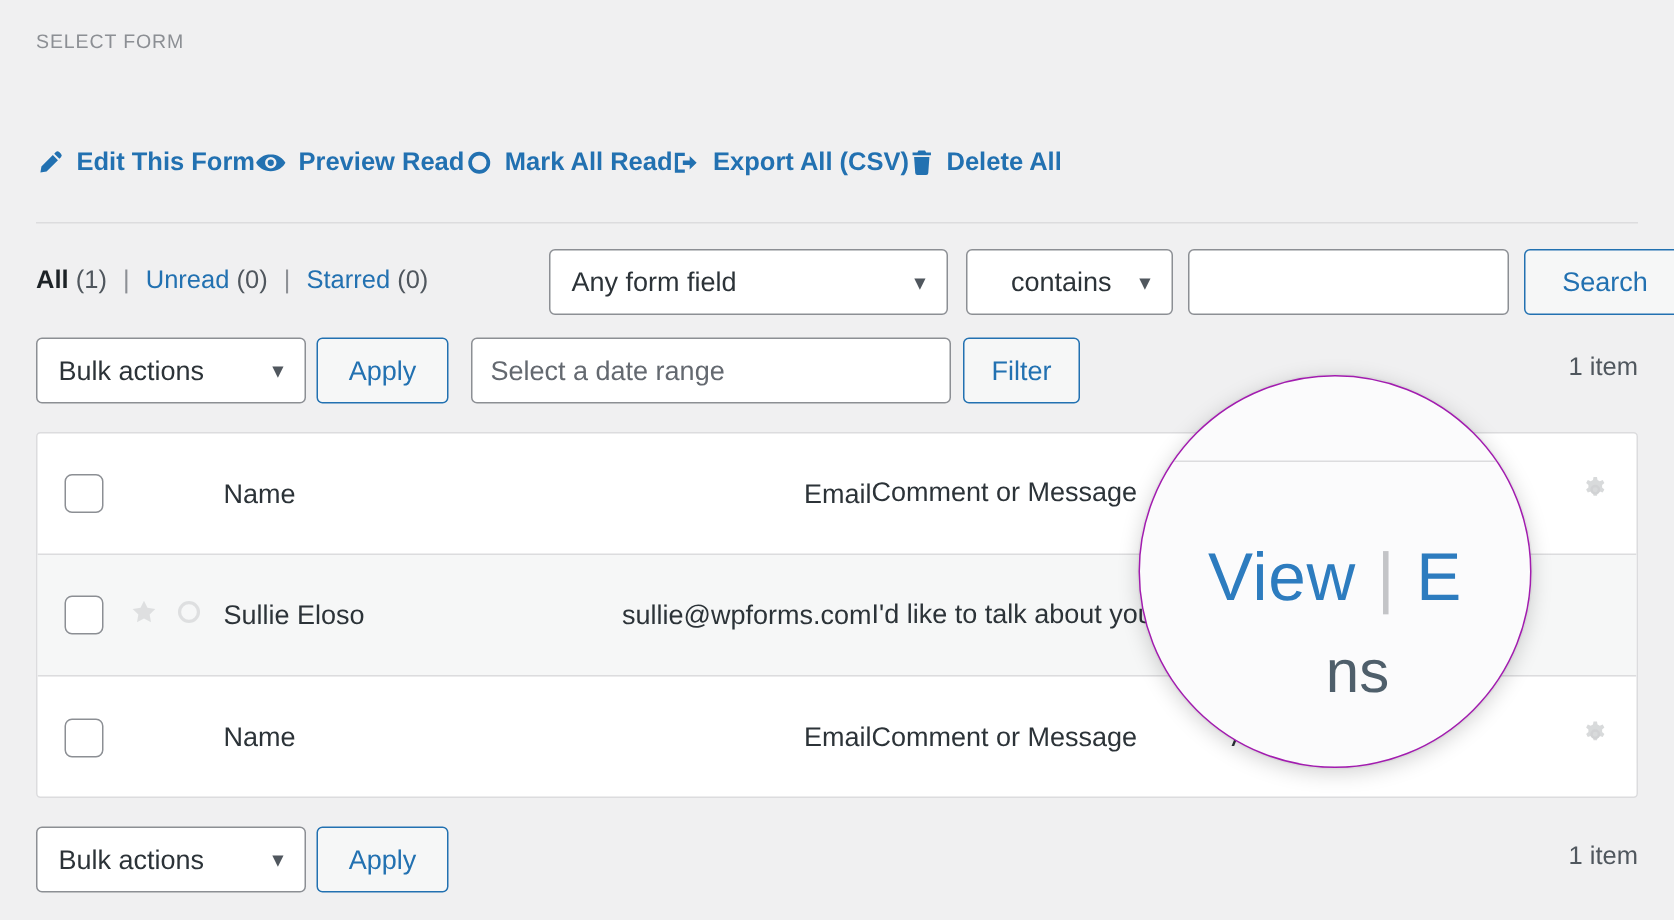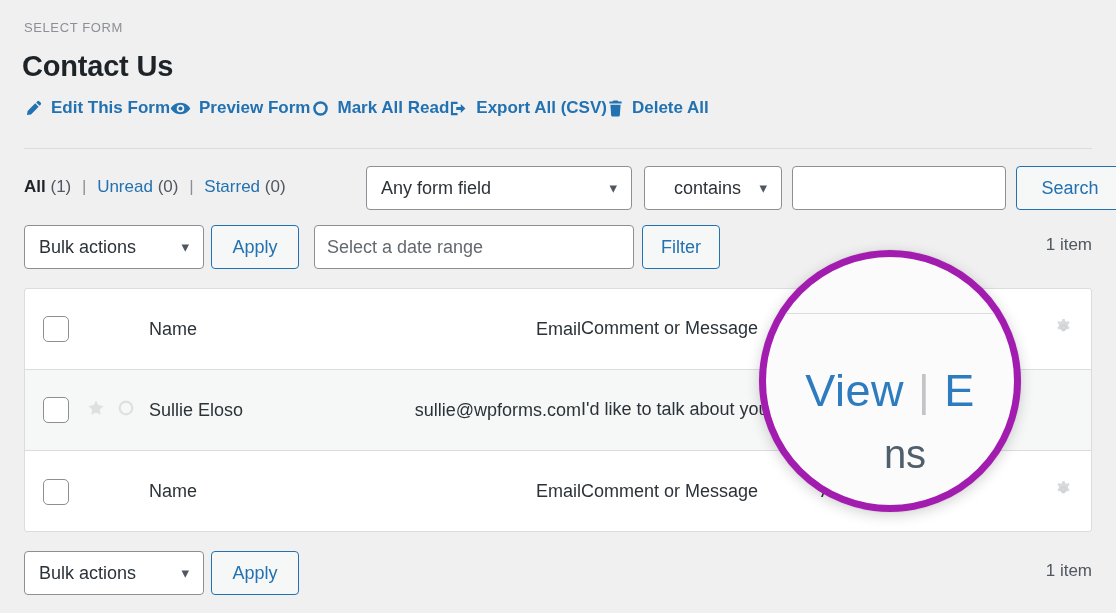--- a/index.html
+++ b/index.html
@@ -122,21 +122,21 @@
   .foot-row { position: absolute; left: 0; top: 551px; width: 1116px; height: 46px; }
   #bulk-sel-2 { left: 24px; top: 0px; width: 180px; height: 44px; }
   #apply-2 { left: 211px; top: 0px; width: 88px; height: 44px; }
   .foot-count { position: absolute; right: 24px; top: 10px; font-size: 17px; color: #50575e; }
 
   
   .lens {
     position: absolute; left: 759px; top: 250px;
     width: 262px; height: 262px; border-radius: 50%;
     background: #fbfbfc;
-    border: 7px solid #a21caf;
+    border: 1px solid #a21caf;
     box-shadow: 0 3px 14px rgba(0,0,0,0.18), 0 0 0 1px rgba(0,0,0,0.03);
     overflow: hidden; z-index: 40;
   }
   .lens-inner { position: relative; width: 100%; height: 100%; }
   .lens-hline {
     position: absolute; left: 0; right: 0; top: 56px;
     height: 1px; background: #dcdcde;
   }
   .lens-text {
     position: absolute; left: 0; right: 0; top: 108px;
@@ -152,38 +152,37 @@
 
   .gear { opacity: 0.45; }
   .star { opacity: 0.14; }
 </style>
 </head>
 <body>
 
 <div class="page">
 
   <div class="select-form-label">SELECT FORM</div>
-  <div class="page-title">Contact Us</div>
 
   <div class="toolbar">
     <a class="tool-link" href="#">
       <span class="ic">
         <svg width="19" height="19" viewBox="0 0 20 20">
             <path fill="#2271b1" d="M13.9 2.5a1.7 1.7 0 0 1 2.4 0l1.2 1.2a1.7 1.7 0 0 1 0 2.4l-1.1 1.1-3.6-3.6 1.1-1.1zM11.8 4.6l3.6 3.6-8 8-4.3.7.7-4.3 8-8z"></path>
           </svg>
       </span>
       <span>Edit This Form</span>
     </a>
     <a class="tool-link" href="#">
       <span class="ic">
         <svg width="21" height="19" viewBox="0 0 22 20">
             <path fill="#2271b1" d="M11 4C6.2 4 2.2 7 .7 10c1.5 3 5.5 6 10.3 6s8.8-3 10.3-6c-1.5-3-5.5-6-10.3-6zm0 10a4 4 0 1 1 0-8 4 4 0 0 1 0 8zm0-6.2a2.2 2.2 0 1 0 0 4.4 2.2 2.2 0 0 0 0-4.4z"></path>
           </svg>
       </span>
-      <span>Preview Form</span>
+      <span>Preview Read</span>
     </a>
     <a class="tool-link" href="#">
       <span class="ic">
         <svg width="19" height="19" viewBox="0 0 20 20">
             <circle cx="10" cy="10" r="6.4" fill="none" stroke="#2271b1" stroke-width="2.6"></circle>
           </svg>
       </span>
       <span>Mark All Read</span>
     </a>
     <a class="tool-link" href="#">

